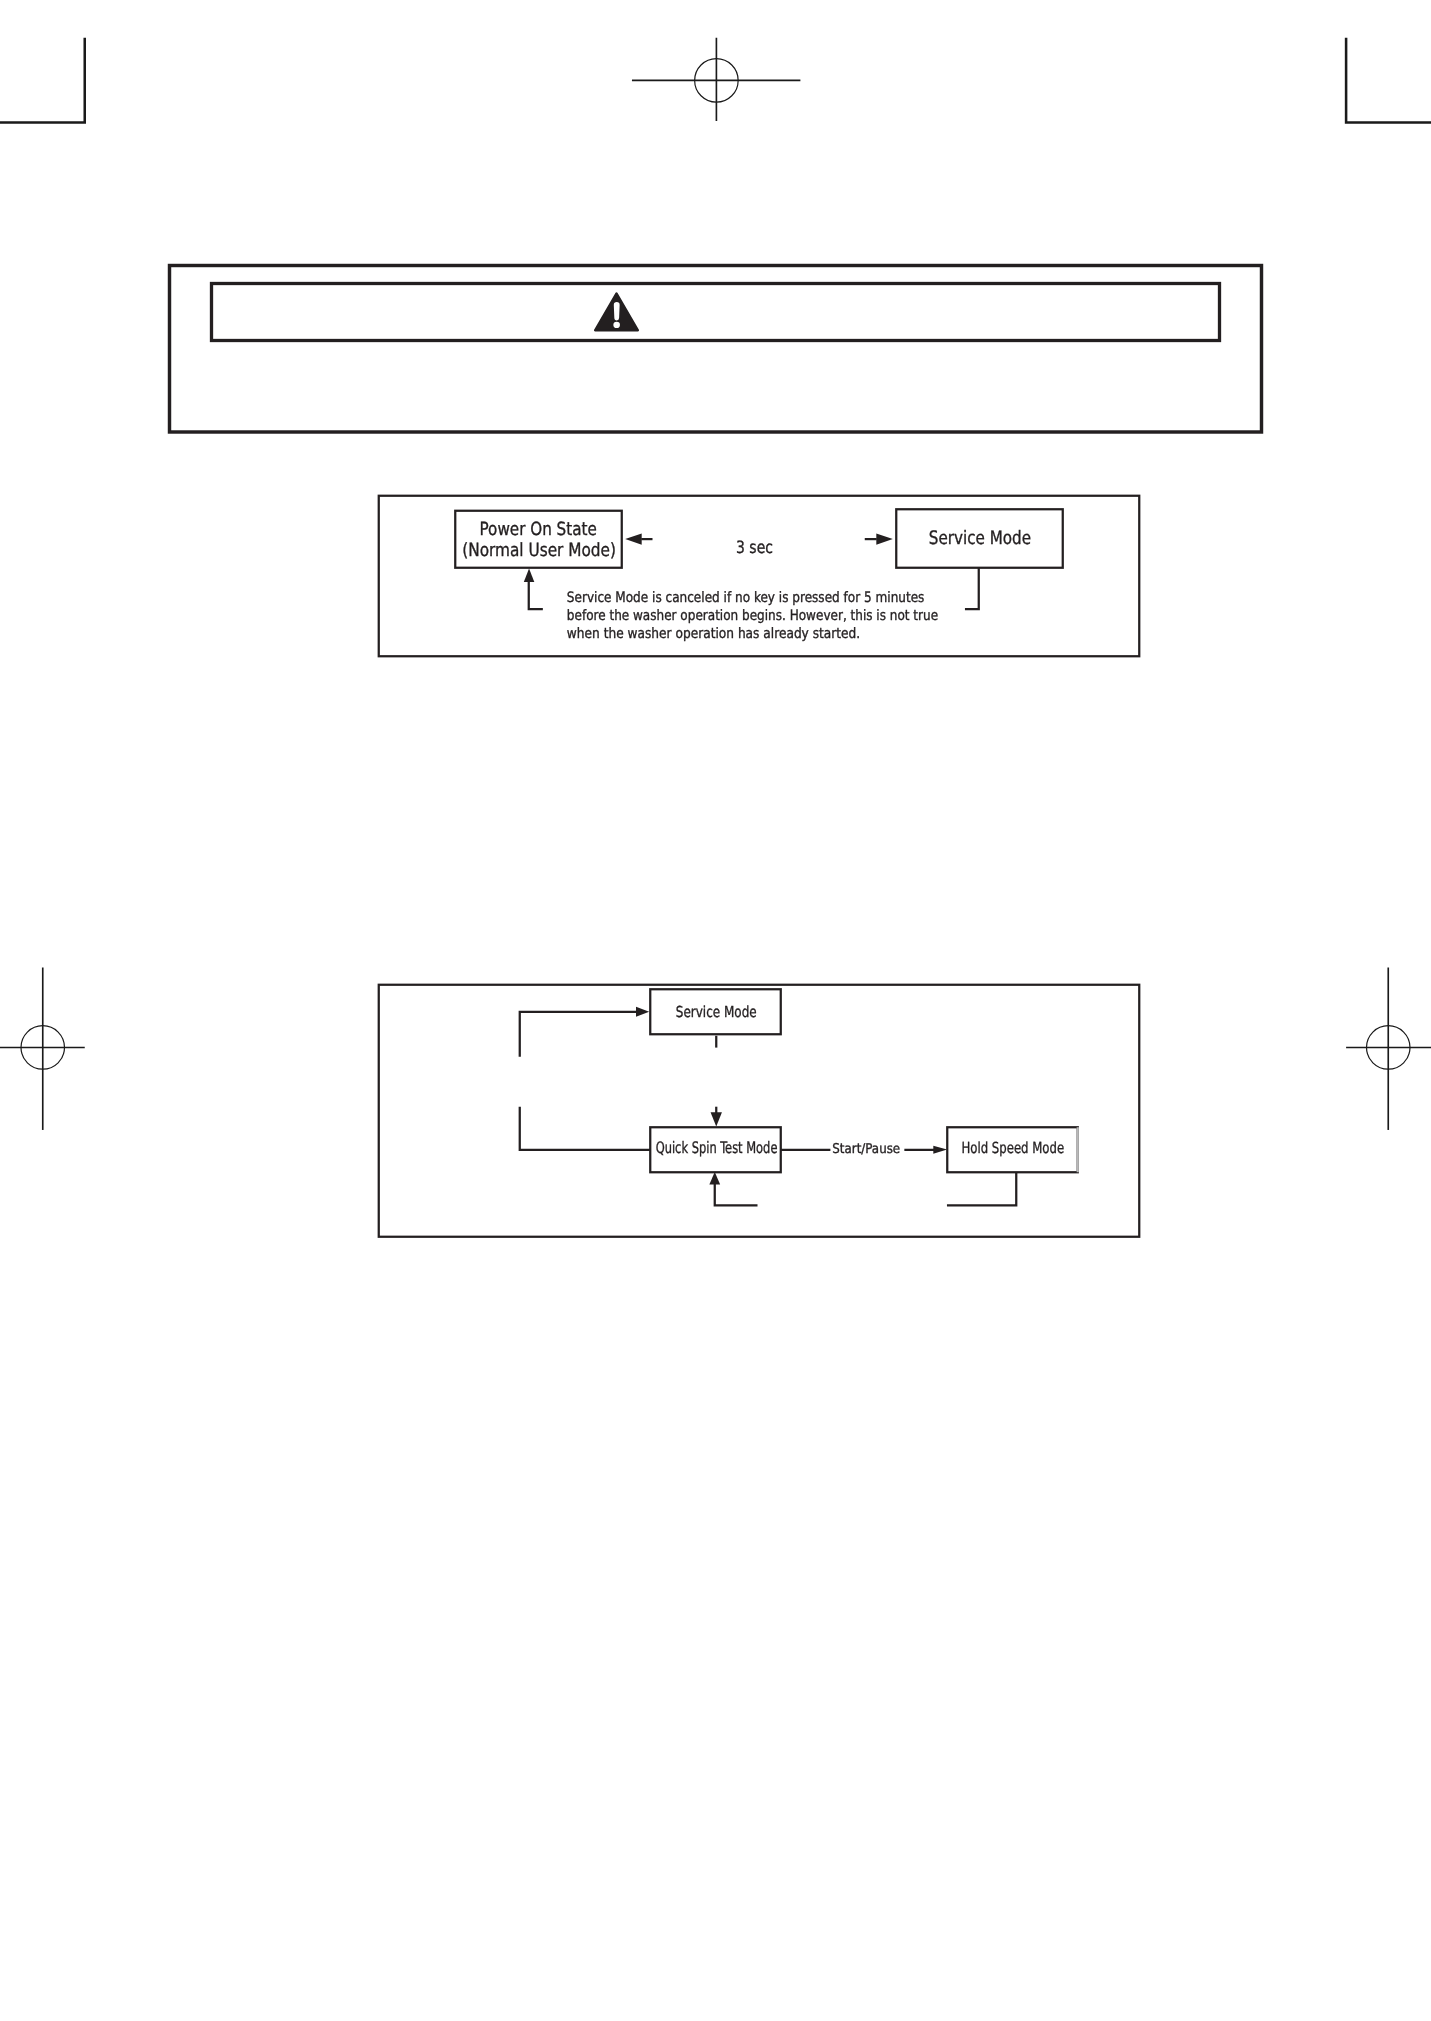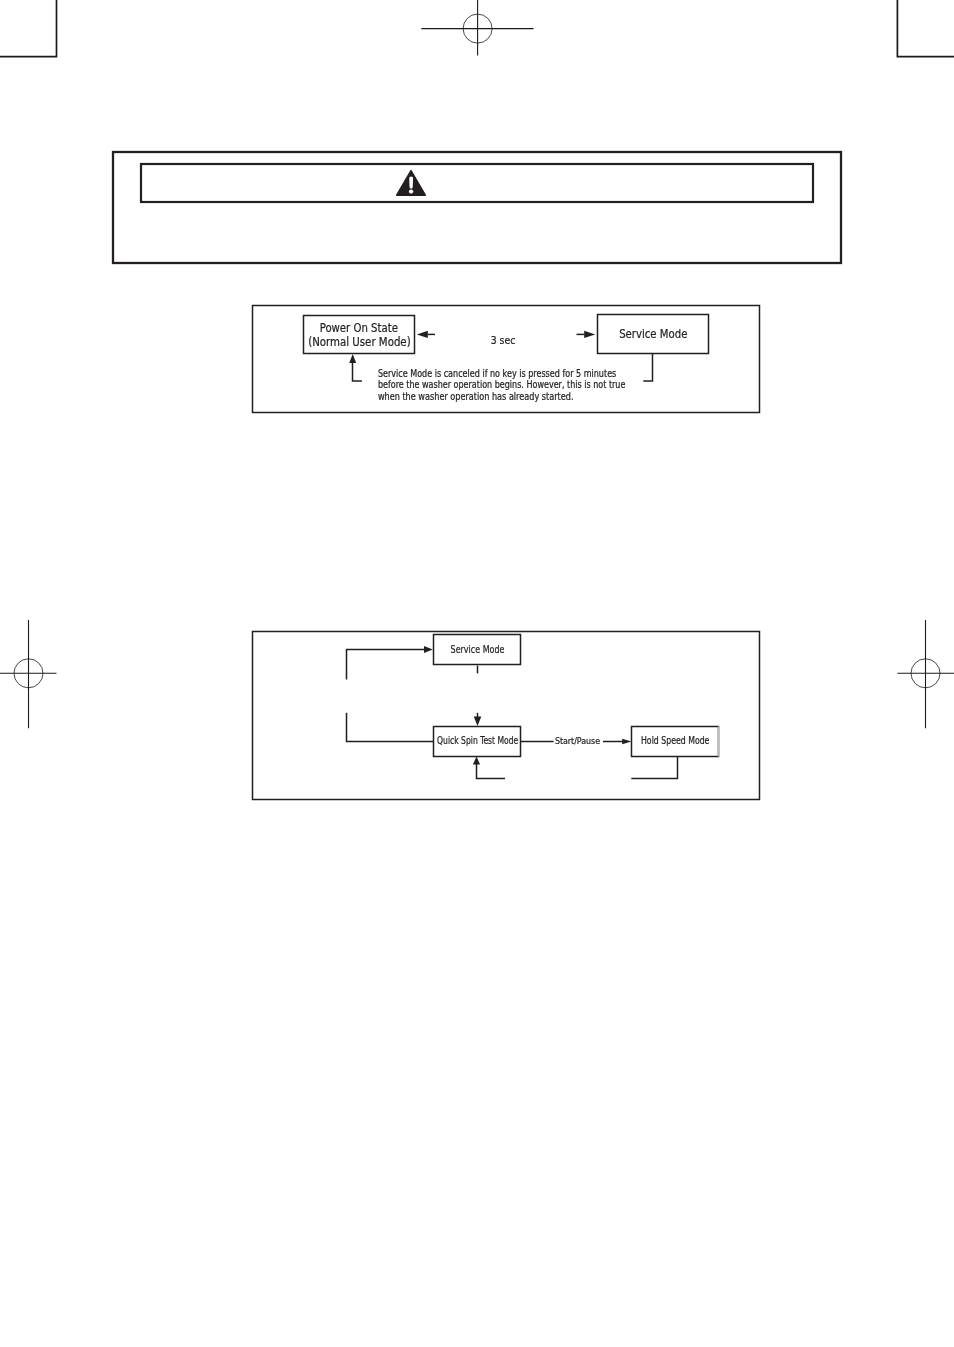--- a/index.html
+++ b/index.html
@@ -1,17 +1,17 @@
 <!DOCTYPE html>
 <html><head>
 <meta charset="utf-8">
 <title>Service Mode Entry / Quick Spin Test Mode Diagrams</title>
 <style>
   html,body{margin:0;padding:0;background:#ffffff;}
-  #page{position:relative;width:954px;height:1227px;background:#ffffff;overflow:hidden;}
+  #page{position:relative;width:954px;height:1227px;background:#ffffff;overflow:hidden;margin-top:25px;}
   svg{display:block;will-change:transform;}
   .mark{stroke:#1a1a1a;fill:none;}
   .rule{stroke:#231f20;fill:none;}
   .boxfill{fill:#ffffff;stroke:#231f20;}
   .solid{fill:#231f20;stroke:none;}
   .txt{font-family:"DejaVu Sans Condensed","DejaVu Sans",sans-serif;
        fill:#231f20;stroke:#231f20;stroke-width:0.22;paint-order:stroke fill;}
 </style>
 </head>
 <body>

